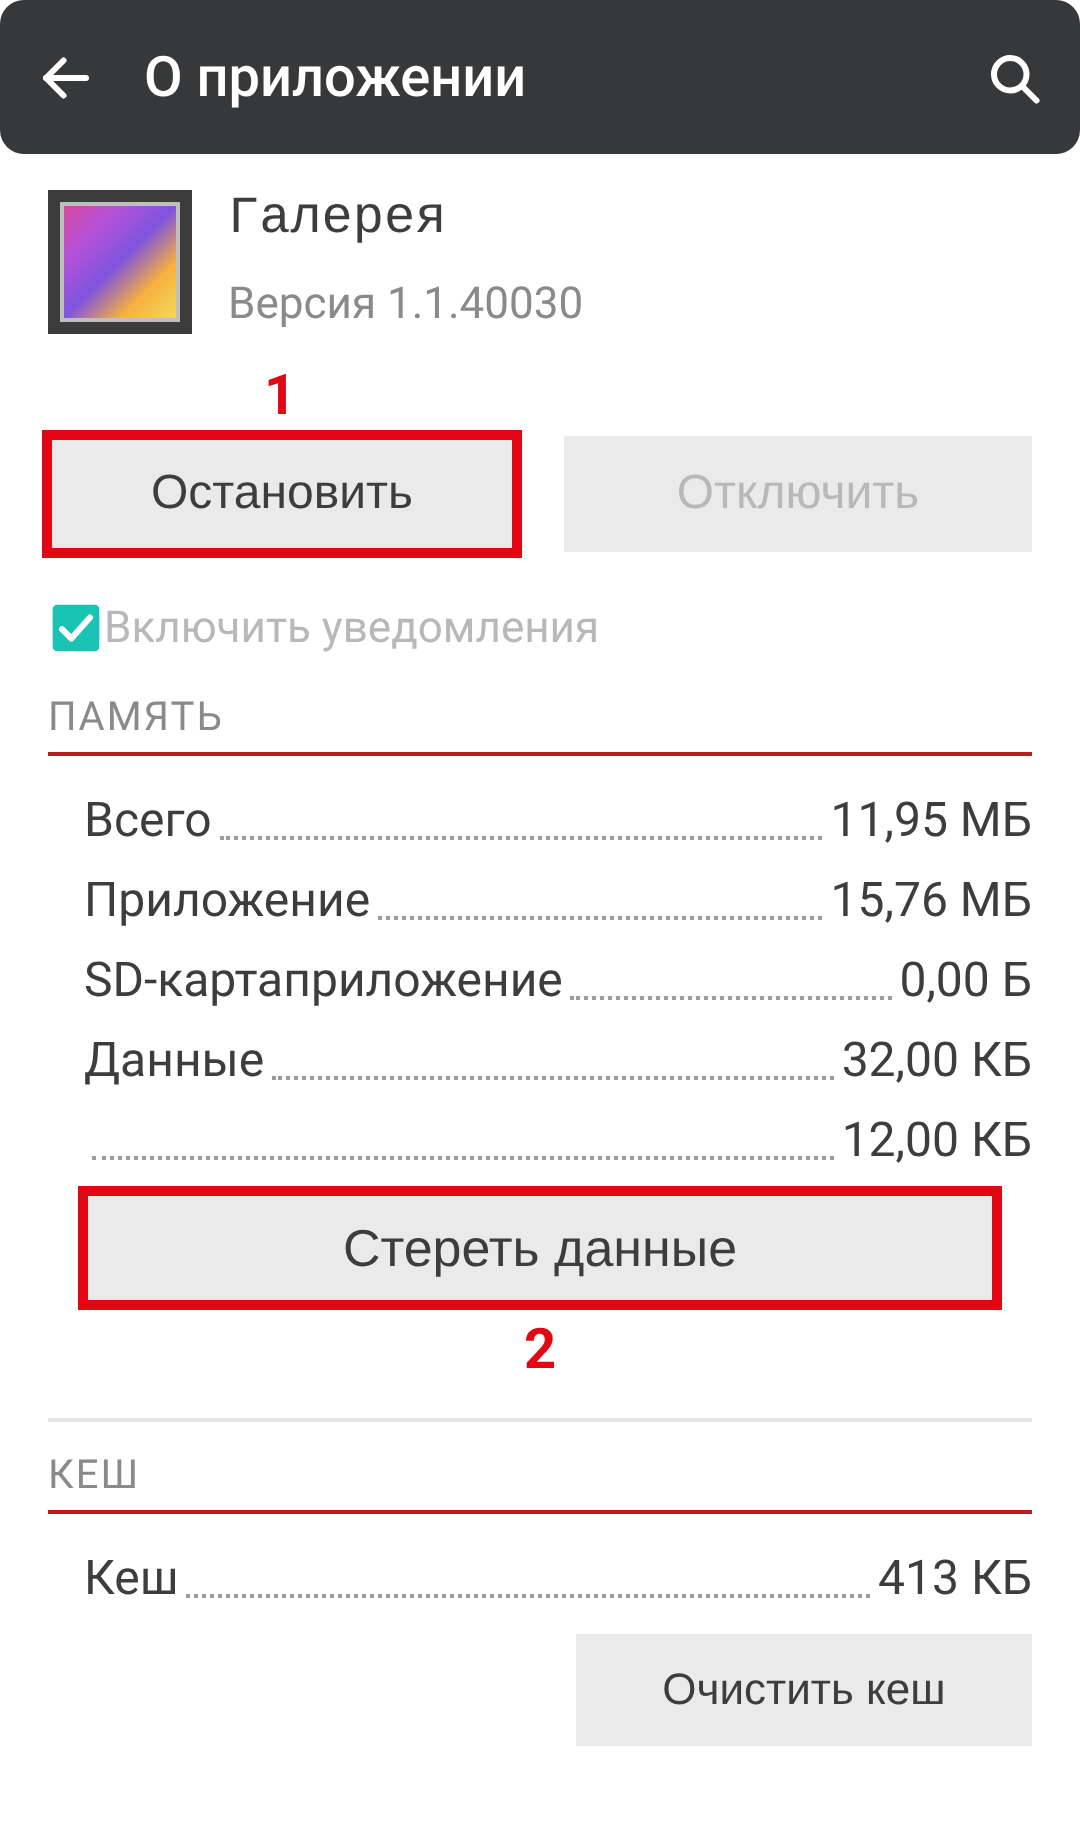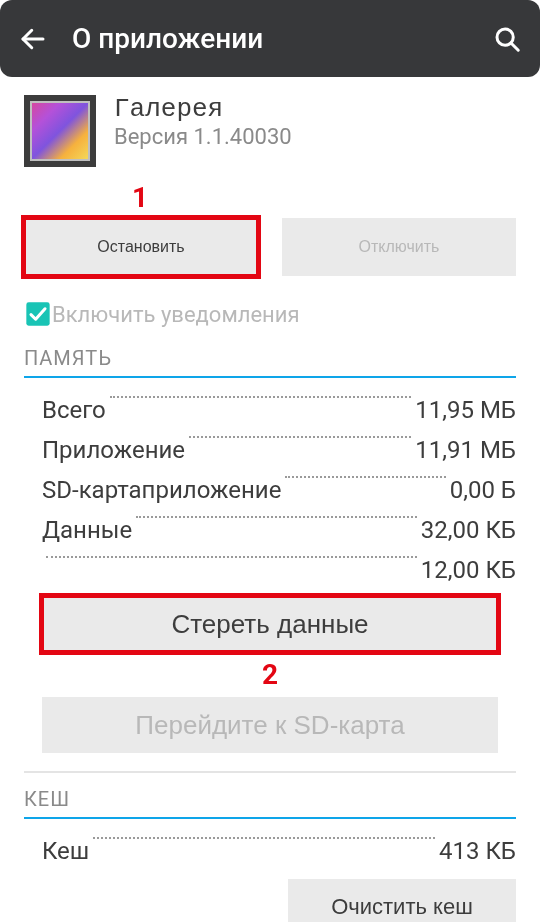--- a/index.html
+++ b/index.html
@@ -29,48 +29,48 @@
     background: #3c3c3c;
     padding: 6px;
     margin-right: 18px;
   }
   .app-icon-inner {
     width: 100%; height: 100%;
     border: 2px solid #bfbfbf;
     background: linear-gradient(135deg,#d548a0 0%,#b451d9 25%,#7f54de 50%,#f6b13d 75%,#f4d85a 100%);
   }
   .app-name { font-size: 26px; color: #3d3d3d; line-height: 1.1; font-family: Liberation Mono, monospace; }
-  .app-version { font-size: 22px; color: #8a8a8a; margin-top: 0; }
+  .app-version { font-size: 22px; color: #8a8a8a; margin-top: 16px; }
   .annotation-1 {
     position: relative;
     color: #e30613; font-weight: 700; font-size: 28px;
     margin-left: 108px; margin-bottom: 4px;
   }
   .button-row { display: flex; gap: 24px; margin-bottom: 20px; }
   .btn {
     flex: 1;
     height: 58px;
     display: flex; align-items: center; justify-content: center;
-    font-size: 16px;
+    font-size: 24px;
     background: #eaeaea;
     border: none;
   }
   .btn-stop { color: #3d3d3d; position: relative; }
   .btn-disable { color: #b8b8b8; }
   .highlight-red { outline: 5px solid #e30613; outline-offset: -2px; }
   .notif-row { display: flex; align-items: center; padding: 4px 0 18px 0; }
   .checkbox { width: 28px; height: 28px; flex: 0 0 auto; }
   .notif-label { font-size: 22px; color: #b8b8b8; }
   .section-title {
     font-size: 20px; color: #8a8a8a; letter-spacing: 1px;
-    padding-bottom: 6px; border-bottom: 2px solid #0ea5e9;
+    padding-bottom: 6px; border-bottom: 2px solid #b91c1c;
     margin-bottom: 18px;
   }
   .stat-row {
-    display: flex; align-items: flex-start;
+    display: flex; align-items: flex-end;
     font-size: 24px; color: #3d3d3d;
     margin-bottom: 12px;
     padding-left: 18px;
   }
   .stat-label { flex: 0 0 auto; }
   .stat-dots {
     flex: 1;
     border-bottom: 2px dotted #9a9a9a;
     margin: 0 4px 4px 4px;
   }
@@ -153,41 +153,40 @@
   <div class="section-title">ПАМЯТЬ</div>
 
   <div class="stat-row">
     <span class="stat-label">Всего</span>
     <span class="stat-dots"></span>
     <span class="stat-value">11,95 МБ</span>
   </div>
   <div class="stat-row">
     <span class="stat-label">Приложение</span>
     <span class="stat-dots"></span>
-    <span class="stat-value">11,91 МБ</span>
+    <span class="stat-value">15,76 МБ</span>
   </div>
   <div class="stat-row">
     <span class="stat-label">SD-картаприложение</span>
     <span class="stat-dots"></span>
     <span class="stat-value">0,00 Б</span>
   </div>
   <div class="stat-row">
     <span class="stat-label">Данные</span>
     <span class="stat-dots"></span>
     <span class="stat-value">32,00 КБ</span>
   </div>
   <div class="stat-row">
     <span class="stat-dots"></span>
     <span class="stat-value">12,00 КБ</span>
   </div>
 
   <button class="wide-btn highlight-red">Стереть данные</button>
   <div class="annotation-2">2</div>
 
-  <button class="wide-btn disabled" style="margin-top:6px;">Перейдите к SD-карта</button>
 
   <div class="divider"></div>
 
   <div class="section-title">КЕШ</div>
 
   <div class="stat-row">
     <span class="stat-label">Кеш</span>
     <span class="stat-dots"></span>
     <span class="stat-value">413 КБ</span>
   </div>

